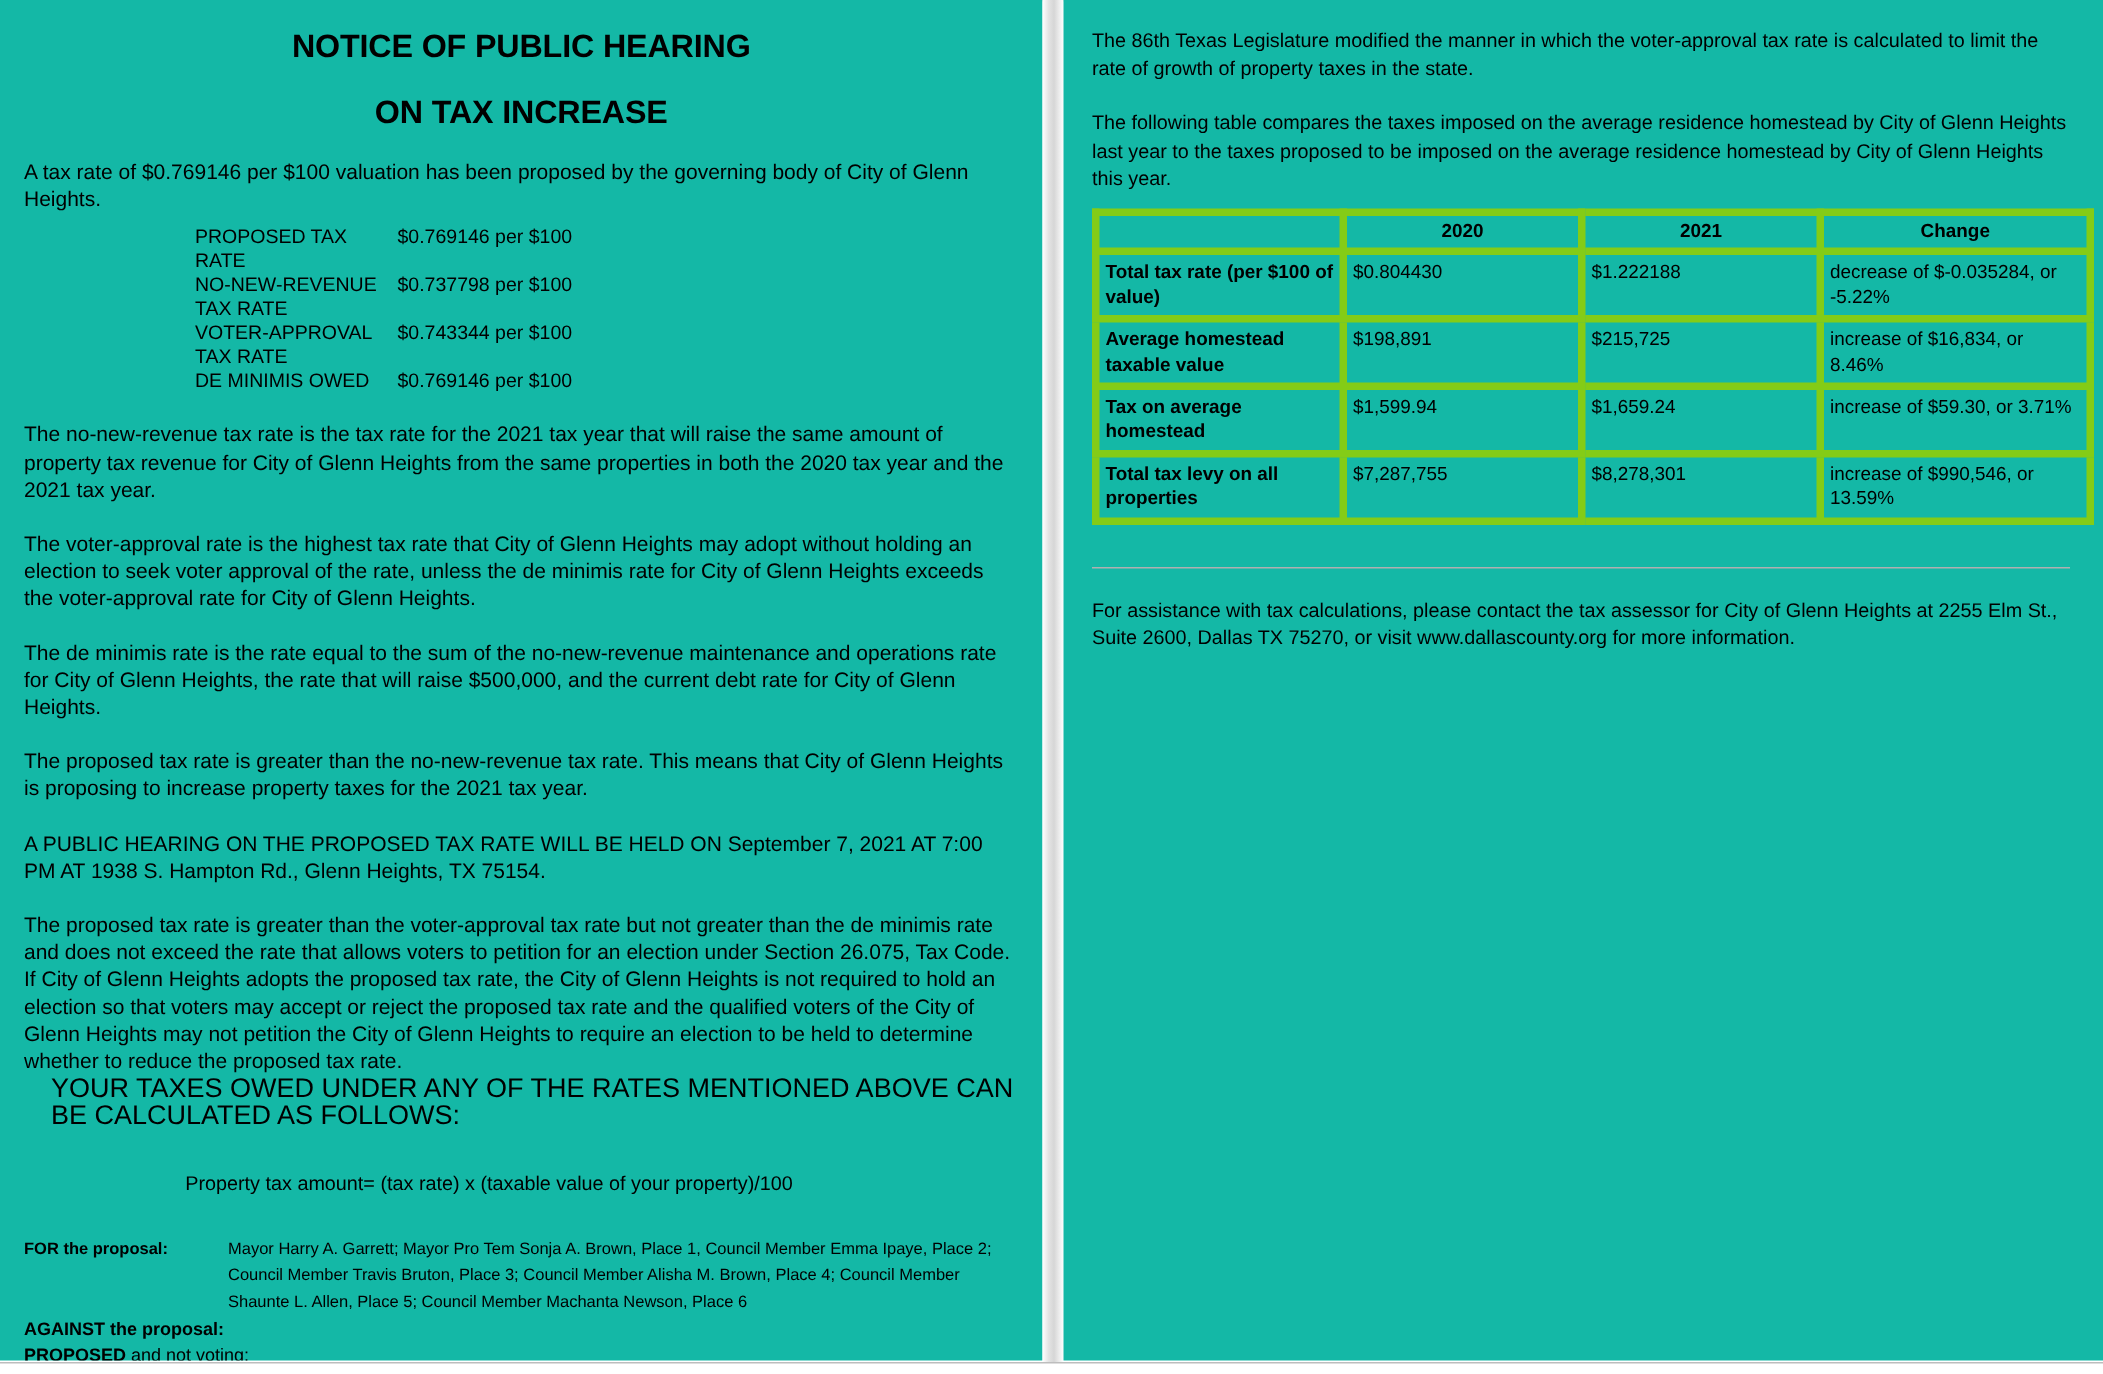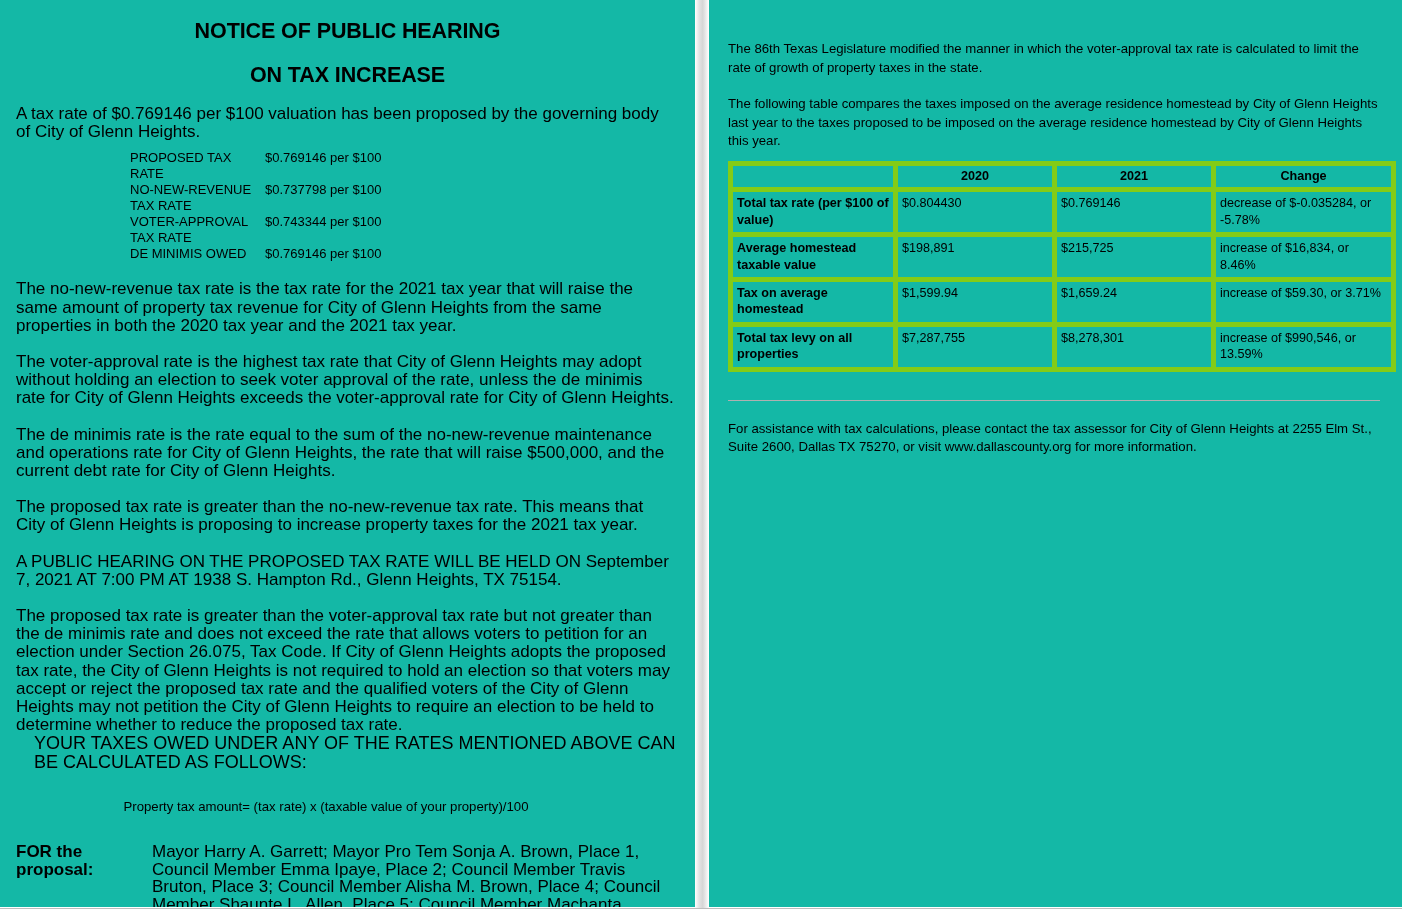--- a/index.html
+++ b/index.html
@@ -60,21 +60,21 @@
     font-size: 21.5px;
     font-weight: bold;
     text-align: center;
     letter-spacing: -0.1px;
     line-height: 1.0;
   }
   .title-line-1 { margin: 0; padding-top: 21px; }
   .title-line-2 { margin: 0; padding-top: 22px; }
 
   .para {
-    font-size: 17px;
+    font-size: 14px;
     line-height: 18.2px;
     margin: 0;
     text-align: left;
   }
   .p-gap { height: 18px; }
   .p-gap-sm { height: 9px; }
 
   .left-body {
     position: absolute;
     left: 16px;
@@ -112,21 +112,21 @@
     font-size: 18px;
     line-height: 18.2px;
     margin: 0;
     padding-left: 18px;
   }
 
   
   .vote-block { margin: 0; }
   .vote-row {
     display: flex;
-    font-size: 17px;
+    font-size: 11px;
     line-height: 17.6px;
   }
   .vote-label {
     width: 136px;
     flex: 0 0 136px;
     font-weight: bold;
   }
   .vote-names {
     flex: 1 1 auto;
     width: 500px;
@@ -136,21 +136,20 @@
     line-height: 17.6px;
   }
   .vote-simple b { font-weight: bold; }
 
   
   .right-body {
     position: absolute;
     left: 19px;
     top: 18px;
     width: 655px;
-    margin-top: 22px;
   }
   .right-body .para { font-size: 13.2px; line-height: 18.6px; }
 
   table.tax-table {
     border-collapse: collapse;
     width: 611px;
     margin-top: 10px;
     table-layout: fixed;
   }
   table.tax-table td, table.tax-table th {
@@ -290,22 +289,22 @@
             <th class="col-0"></th>
             <th class="col-1 col-head">2020</th>
             <th class="col-2 col-head">2021</th>
             <th class="col-3 col-head">Change</th>
           </tr>
         </thead>
         <tbody>
           <tr>
             <td class="row-head">Total tax rate (per $100 of value)</td>
             <td>$0.804430</td>
-            <td>$0.769146</td>
-            <td>decrease of $-0.035284, or -5.78%</td>
+            <td>$1.222188</td>
+            <td>decrease of $-0.035284, or -5.22%</td>
           </tr>
           <tr>
             <td class="row-head">Average homestead taxable value</td>
             <td>$198,891</td>
             <td>$215,725</td>
             <td>increase of $16,834, or 8.46%</td>
           </tr>
           <tr>
             <td class="row-head">Tax on average homestead</td>
             <td>$1,599.94</td>

